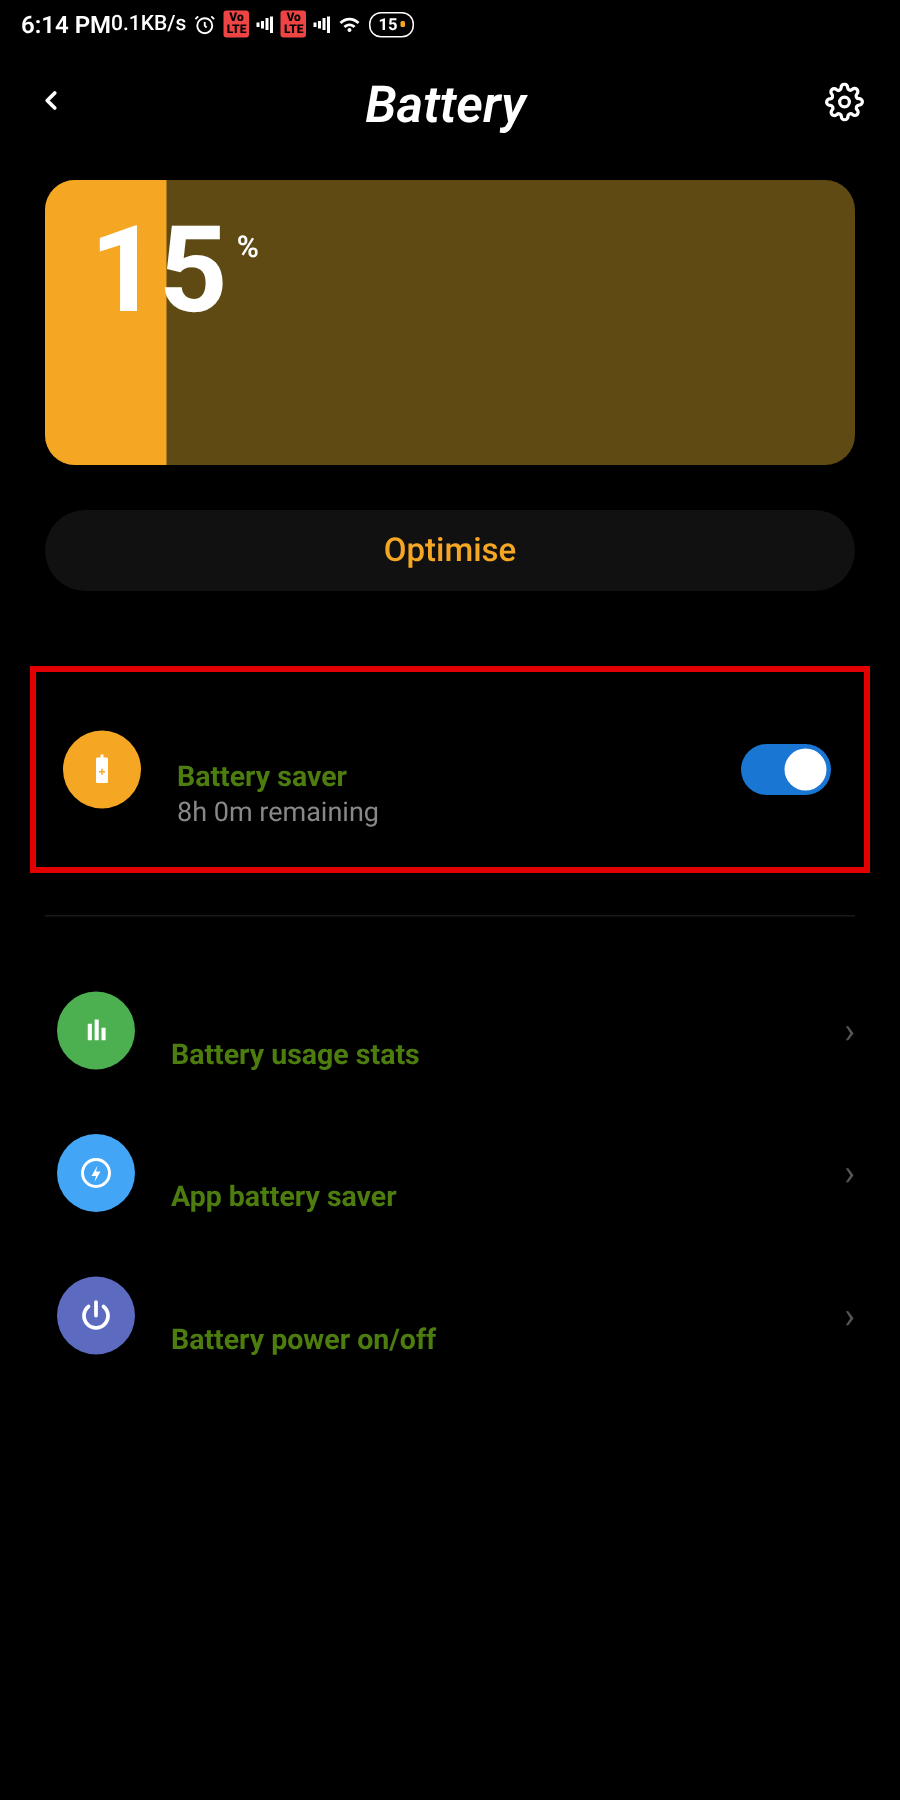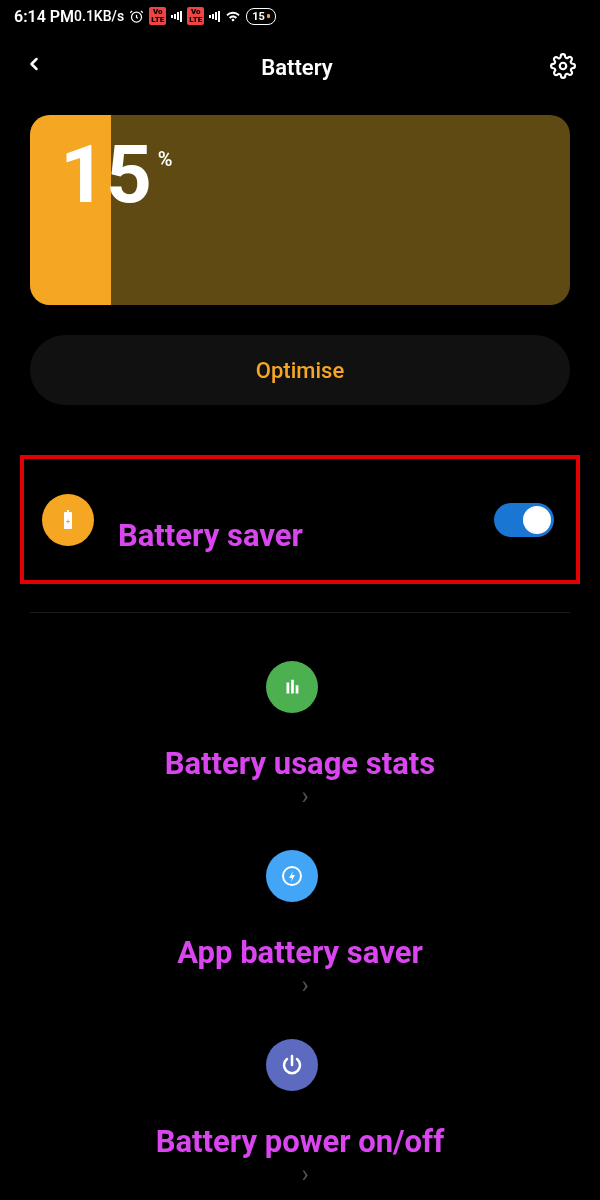--- a/index.html
+++ b/index.html
@@ -40,22 +40,23 @@
       display: flex;
       align-items: center;
       justify-content: space-between;
       padding: 18px 24px 30px;
     }
     .back-icon {
       font-size: 28px;
       font-weight: 300;
     }
     .header-title {
-      font-size: 22px;
+      font-size: 34px;
       font-weight: 600;
+      font-style: italic;
     }
     .gear-icon svg {
       width: 26px;
       height: 26px;
     }
     .battery-card {
       margin: 0 30px;
       height: 190px;
       border-radius: 20px;
       background: #5e4a12;
@@ -92,21 +93,21 @@
       margin-top: 12px;
       color: #fff;
     }
     .battery-remaining {
       font-size: 20px;
       margin-top: 16px;
       color: #fff;
     }
     .optimise-btn {
       margin: 30px 30px 0;
-      height: 70px;
+      height: 54px;
       border-radius: 35px;
       background: #111;
       display: flex;
       align-items: center;
       justify-content: center;
       font-size: 22px;
       color: #f5a623;
       font-weight: 500;
     }
     .highlight-box {
@@ -131,23 +132,23 @@
       flex-shrink: 0;
     }
     .icon-orange { background: #f5a623; }
     .icon-green { background: #4caf50; }
     .icon-lightblue { background: #42a5f5; }
     .icon-blue { background: #5c6bc0; }
     .setting-text {
       flex: 1;
     }
     .setting-title {
-      font-size: 31px;
+      font-size: 19px;
       font-weight: 700;
-      color: #d946ef;
+      color: #4d7c0f;
       margin-top: 32px;
     }
     .setting-subtitle {
       font-size: 18px;
       color: #888;
       margin-top: 2px;
     }
     .toggle {
       width: 60px;
       height: 34px;
@@ -170,21 +171,20 @@
       background: #1a1a1a;
       margin: 28px 30px;
     }
     .list-section {
       padding: 0 30px;
     }
     .list-row {
       display: flex;
       align-items: center;
       padding: 20px 0;
-      flex-direction: column;
     }
     .chevron {
       color: #555;
       font-size: 24px;
       margin-left: 10px;
     }
     .volte-badge {
       background: #ef4444;
       color: #000;
       font-size: 8px;
@@ -298,20 +298,21 @@
 
 <div class="highlight-box">
   <div class="setting-row">
     <div class="setting-icon icon-orange">
       <svg width="24" height="24" viewBox="0 0 24 24" fill="#fff">
           <path d="M15 4h-2V2h-2v2H9c-.55 0-1 .45-1 1v15c0 .55.45 1 1 1h6c.55 0 1-.45 1-1V5c0-.55-.45-1-1-1zm-1 10h-1.5v1.5h-1V14H10v-1h1.5v-1.5h1V13H14v1z"></path>
         </svg>
     </div>
     <div class="setting-text">
       <div class="setting-title">Battery saver</div>
+      <div class="setting-subtitle">8h 0m remaining</div>
     </div>
     <div class="toggle">
       <div class="toggle-knob"></div>
     </div>
   </div>
 </div>
 
 <div class="divider"></div>
 
 <div class="list-section">

